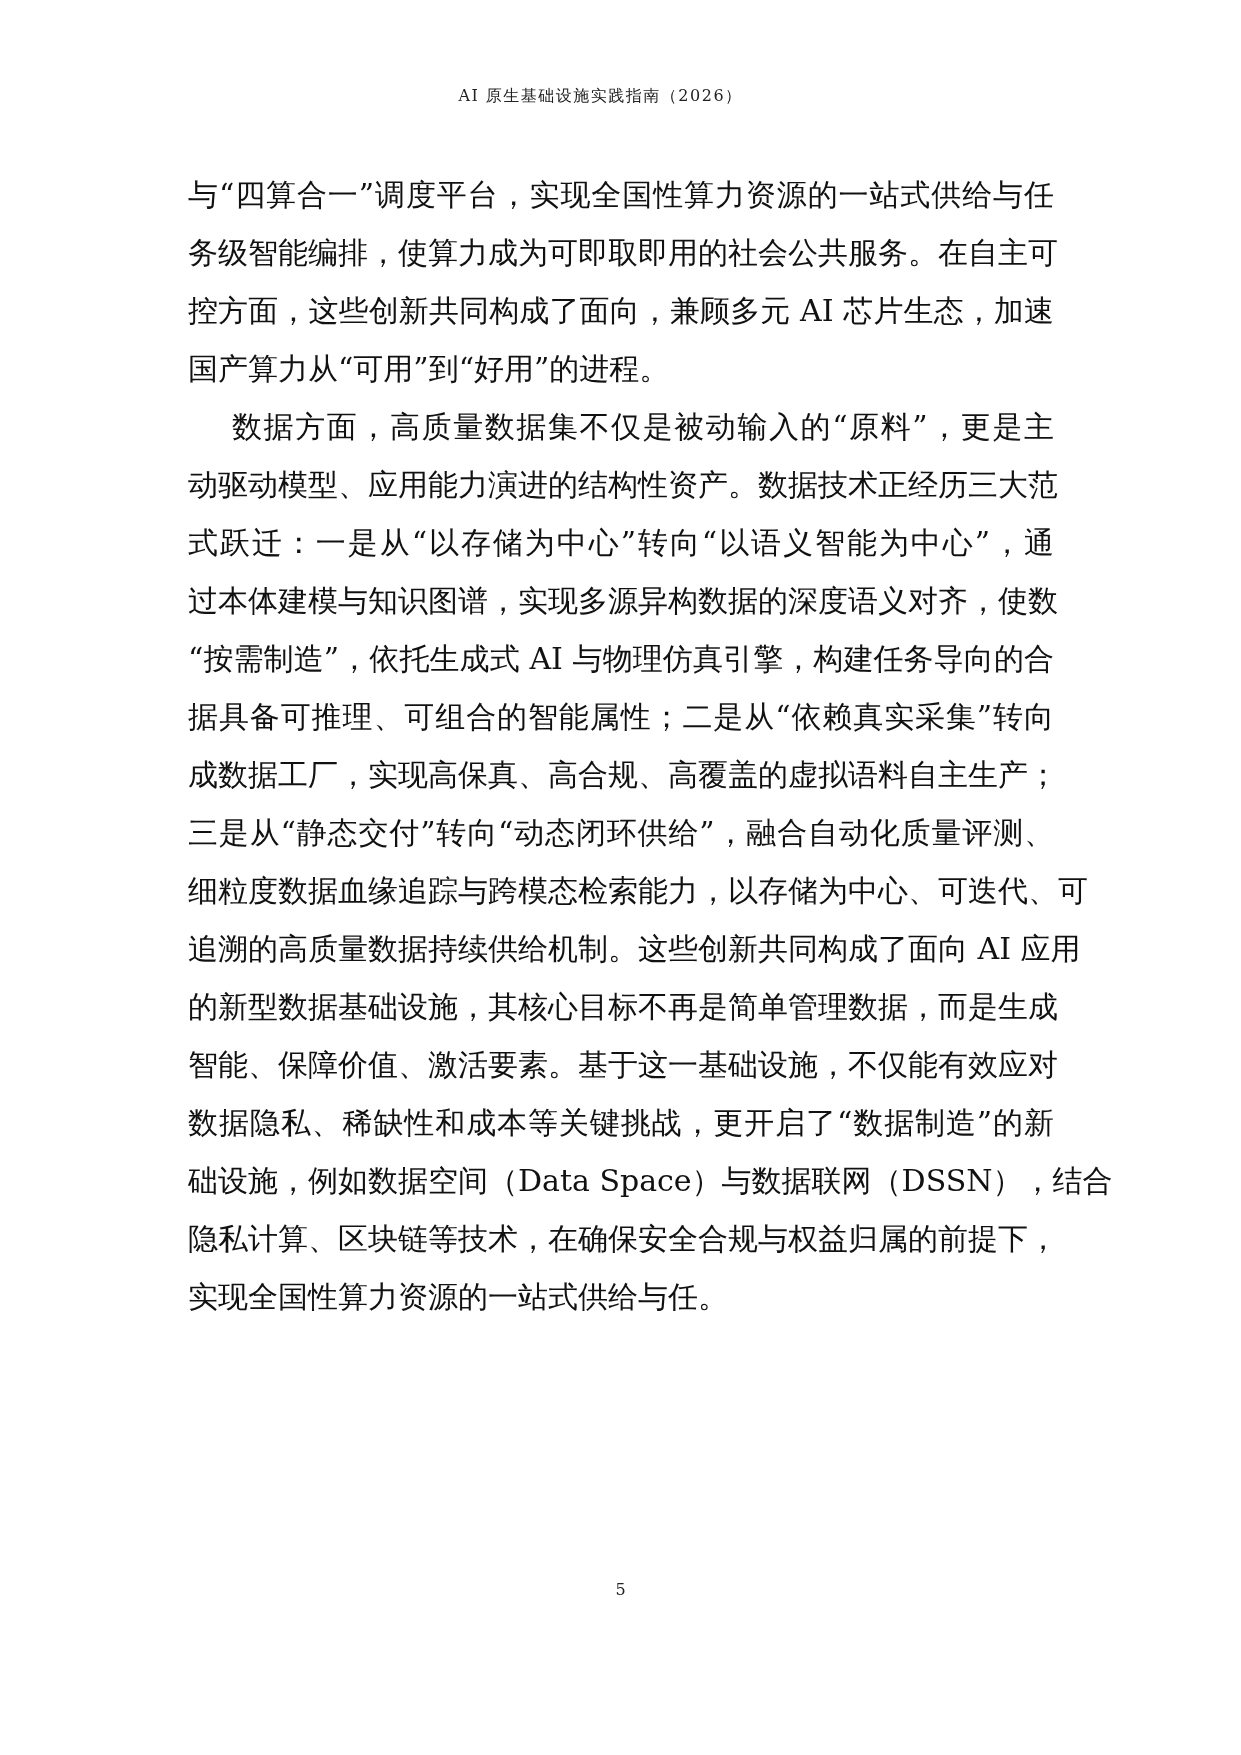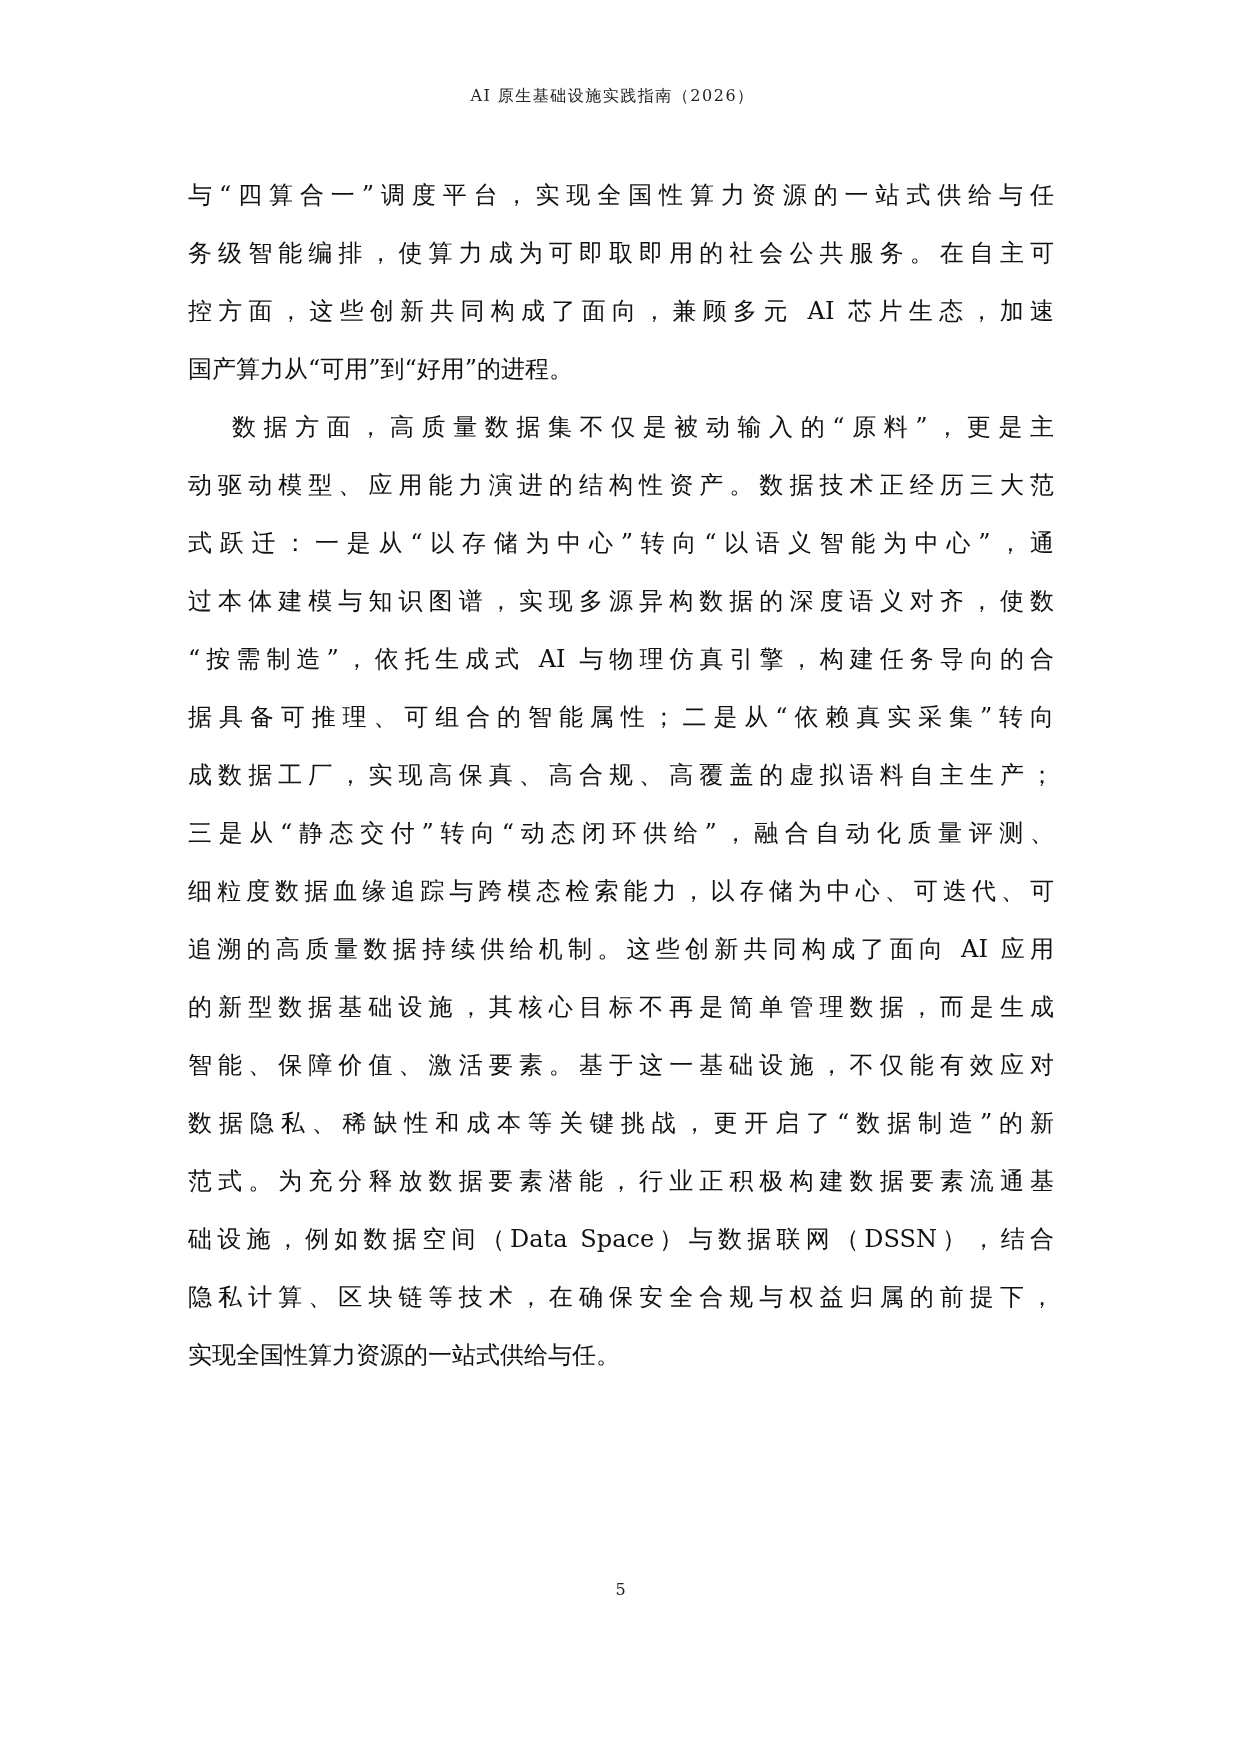--- a/index.html
+++ b/index.html
@@ -11,37 +11,37 @@
       width: 1241px;
       height: 1755px;
       position: relative;
       overflow: hidden;
       font-family: "DejaVu Serif", "Liberation Serif", serif;
       color: #111111;
     }
     .running-header {
       position: absolute;
       top: 86px;
-      left: 12px;
+      left: 0;
       width: 1201px;
       text-align: center;
       font-size: 16px;
       letter-spacing: 1.5px;
       color: #222222;
     }
     .body-text {
       position: absolute;
       top: 166px;
       left: 188px;
       width: 866px;
     }
     .line {
       height: 58px;
       line-height: 58px;
-      font-size: 24px;
+      font-size: 30px;
       white-space: nowrap;
       text-align: justify;
       text-align-last: justify;
       letter-spacing: 0;
     }
     .line.last {
       text-align-last: left;
     }
     .line.indent {
       padding-left: 44px;
@@ -78,20 +78,19 @@
     <div class="line">过本体建模与知识图谱，实现多源异构数据的深度语义对齐，使数</div>
     <div class="line">“按需制造”，依托生成式 AI 与物理仿真引擎，构建任务导向的合</div>
     <div class="line">据具备可推理、可组合的智能属性；二是从“依赖真实采集”转向</div>
     <div class="line">成数据工厂，实现高保真、高合规、高覆盖的虚拟语料自主生产；</div>
     <div class="line">三是从“静态交付”转向“动态闭环供给”，融合自动化质量评测、</div>
     <div class="line">细粒度数据血缘追踪与跨模态检索能力，以存储为中心、可迭代、可</div>
     <div class="line">追溯的高质量数据持续供给机制。这些创新共同构成了面向 AI 应用</div>
     <div class="line">的新型数据基础设施，其核心目标不再是简单管理数据，而是生成</div>
     <div class="line">智能、保障价值、激活要素。基于这一基础设施，不仅能有效应对</div>
     <div class="line">数据隐私、稀缺性和成本等关键挑战，更开启了“数据制造”的新</div>
-    <div class="line">范式。为充分释放数据要素潜能，行业正积极构建数据要素流通基</div>
     <div class="line">础设施，例如数据空间（Data Space）与数据联网（DSSN），结合</div>
     <div class="line">隐私计算、区块链等技术，在确保安全合规与权益归属的前提下，</div>
     <div class="line last">实现全国性算力资源的一站式供给与任。</div>
   </div>
 </div>
 
 <div class="page-number">5</div>
 
 </body></html>

